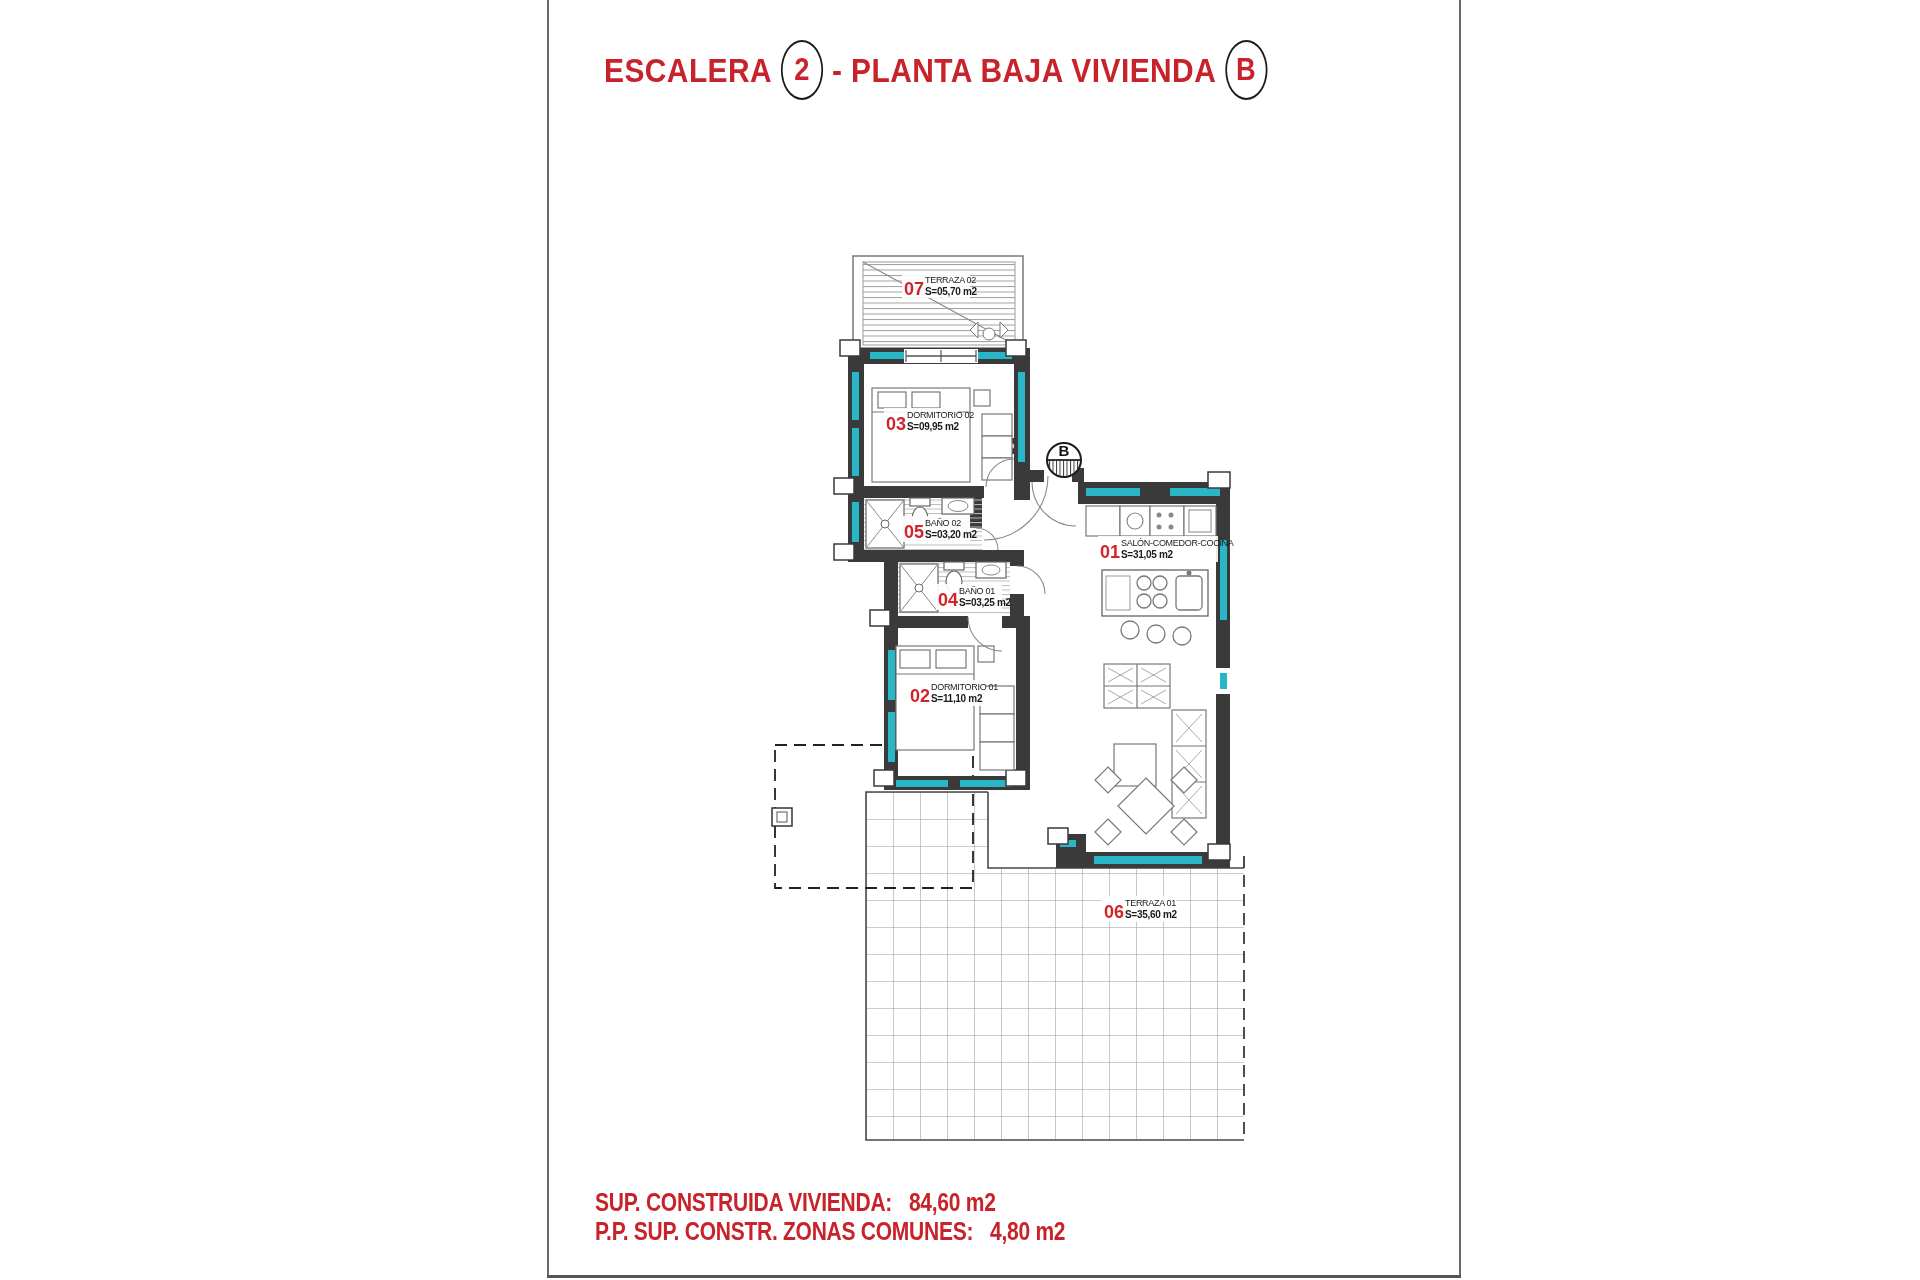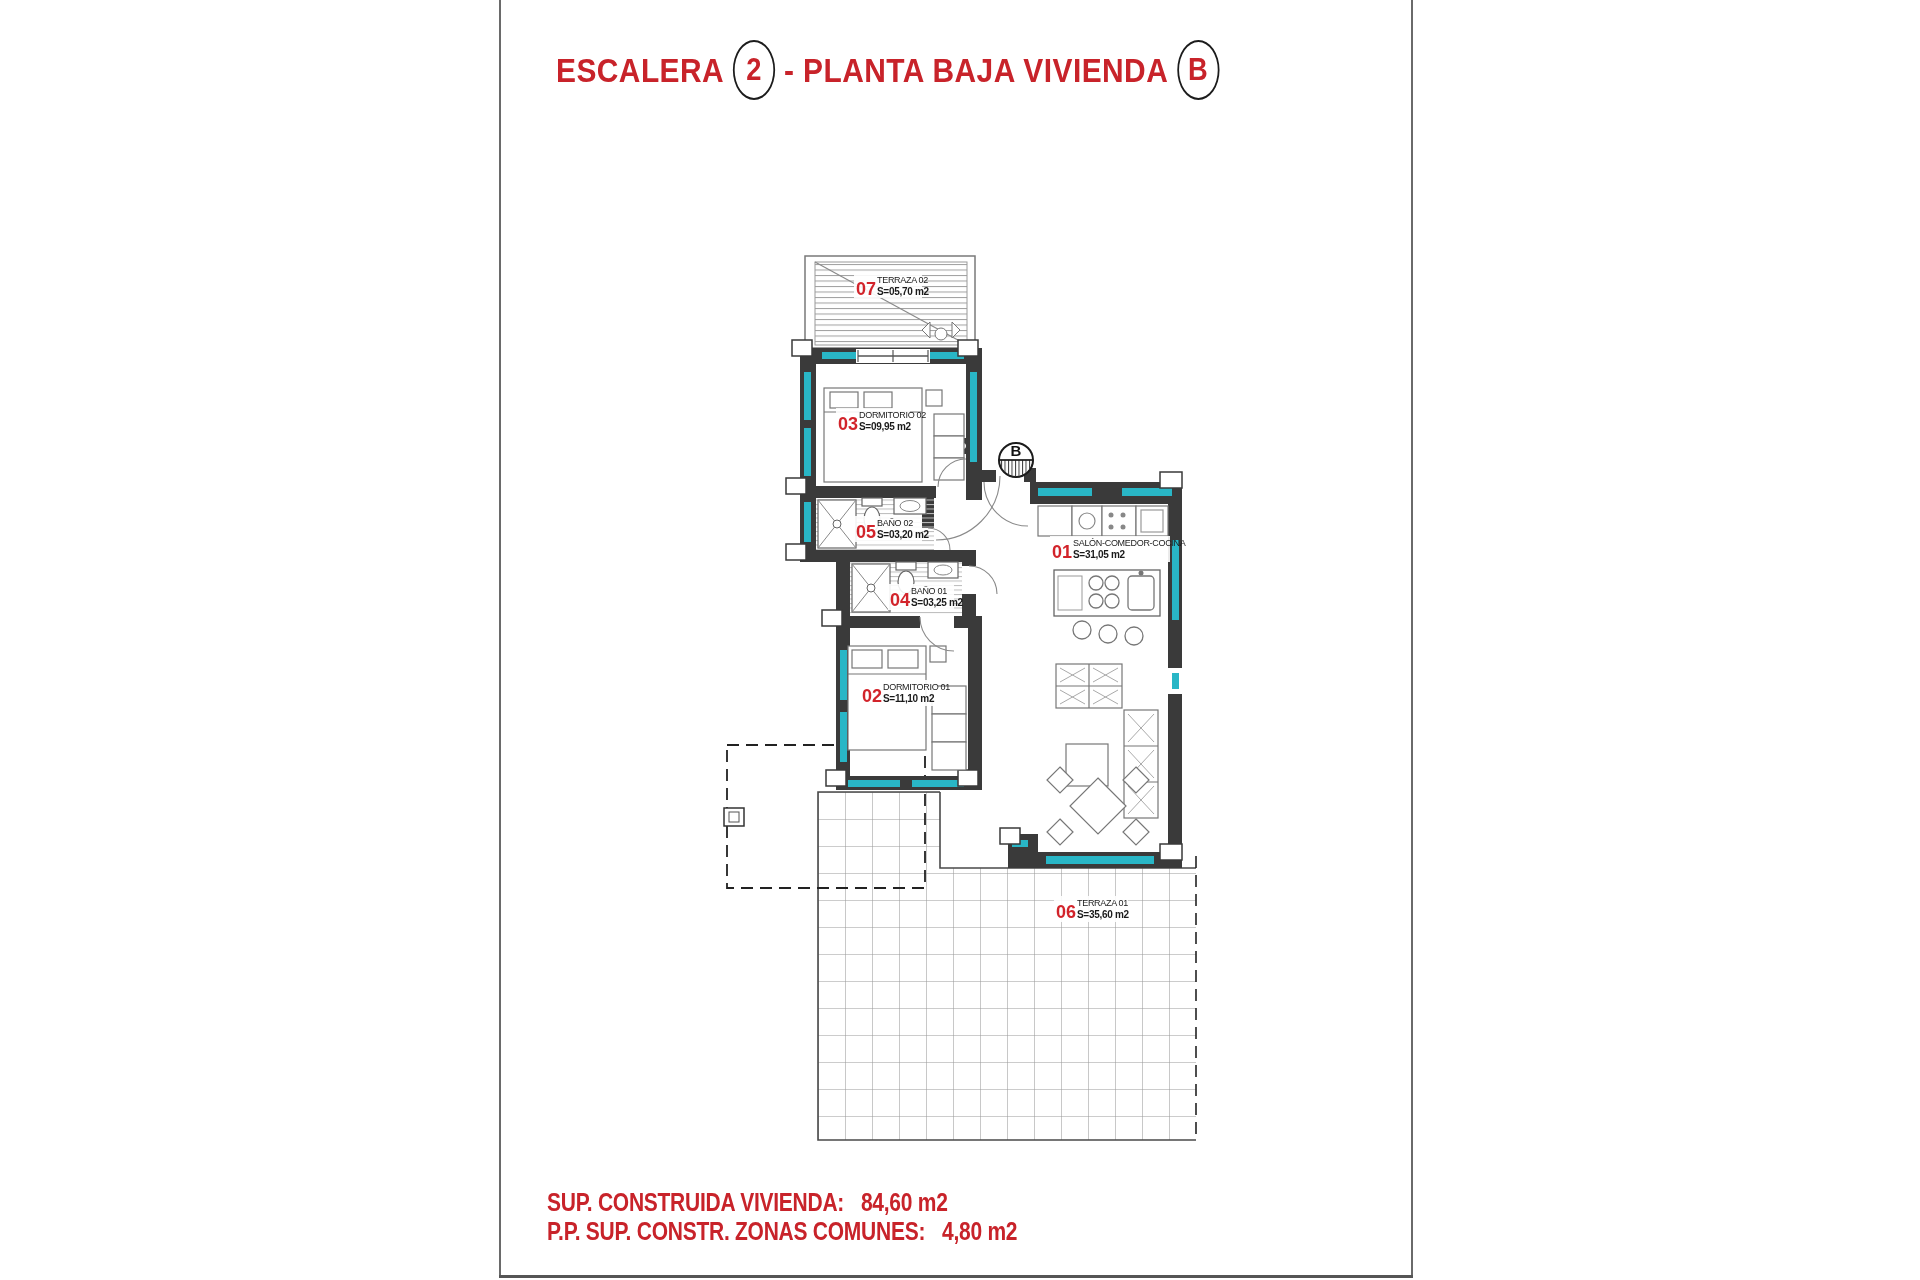--- a/index.html
+++ b/index.html
@@ -1,17 +1,17 @@
 <!DOCTYPE html>
 <html><head>
 <meta charset="utf-8">
 <style>
   html,body{margin:0;padding:0;background:#fff;}
   .sheet{position:relative;width:1736px;height:1280px;background:#ffffff;overflow:hidden;
-         font-family:"Liberation Sans",sans-serif;}
+         font-family:"Liberation Sans",sans-serif;margin-left:48px;}
   .vline{position:absolute;top:0;width:2px;height:1277px;background:#6a6a6a;}
   .hline{position:absolute;height:3px;background:#555;}
   .title-row{position:absolute;left:556px;top:40px;display:flex;align-items:center;gap:10px;
              transform:scaleX(0.88);transform-origin:left center;
              color:#c8232a;font-size:34px;font-weight:bold;letter-spacing:0.5px;white-space:nowrap;}
   .title-circle{display:inline-flex;align-items:center;justify-content:center;
                 width:44px;height:56px;border:2.5px solid #1c1c1c;border-radius:50%;
                 color:#c8232a;font-size:31px;font-weight:bold;flex:0 0 auto;}
   .footer{position:absolute;left:547px;color:#c8232a;font-weight:bold;font-size:25px;
           transform:scaleX(0.84);transform-origin:left center;white-space:nowrap;letter-spacing:-0.3px;}

